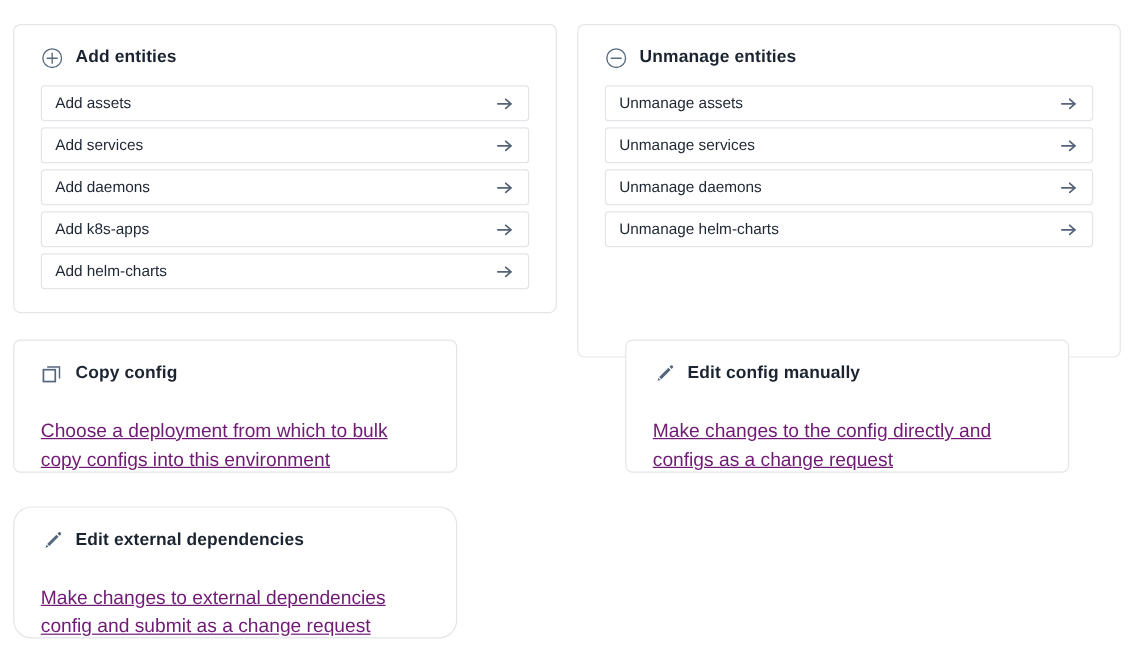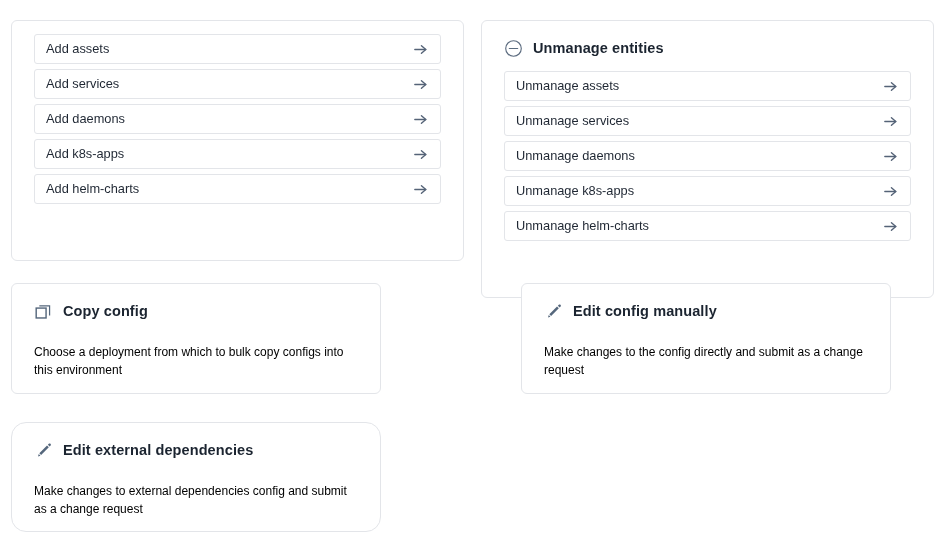--- a/index.html
+++ b/index.html
@@ -94,38 +94,49 @@
     width: 17px;
     height: 17px;
     flex: 0 0 17px;
     color: #556377;
   }
   .arrow-icon svg { display: block; width: 17px; height: 17px; }
 
   
   .card-desc {
     padding: 11px 22px 0 22px;
-    font-size: 12px;
+    font-size: 16px;
     line-height: 1.48;
-    color: #000000;
+    color: #701a75;
     max-width: 400px;
+    text-decoration: underline;
   }
   .desc-wide { max-width: 420px; }
 
   .pencil-icon { width: 19px; height: 19px; flex: 0 0 19px; color: #55677c; }
   .pencil-icon svg { display: block; width: 19px; height: 19px; }
   .copy-icon { width: 19px; height: 19px; flex: 0 0 19px; color: #55677c; }
   .copy-icon svg { display: block; width: 19px; height: 19px; }
 </style>
 </head>
 <body>
 
 <div class="page">
 
   <section class="card card-entities pos-add">
+    <div class="card-header">
+      <span class="hdr-icon">
+        <svg viewBox="0 0 20 20" fill="none" stroke="currentColor" stroke-width="1.2">
+          <circle cx="10" cy="10" r="8.2"></circle>
+          <line x1="10" y1="5.6" x2="10" y2="14.4" stroke-linecap="round"></line>
+          <line x1="5.6" y1="10" x2="14.4" y2="10" stroke-linecap="round"></line>
+        </svg>
+      </span>
+      <span class="title">Add entities</span>
+    </div>
     <div class="row-list">
       <div class="entity-row">
         <span class="label">Add assets</span>
         <span class="arrow-icon">
           <svg viewBox="0 0 18 18" fill="none" stroke="currentColor" stroke-width="1.5" stroke-linecap="round" stroke-linejoin="round">
             <line x1="3" y1="9" x2="14.5" y2="9"></line>
               <polyline points="10,5 14.6,9 10,13"></polyline>
           </svg>
         </span>
       </div>
@@ -200,29 +211,20 @@
       <div class="entity-row">
         <span class="label">Unmanage daemons</span>
         <span class="arrow-icon">
           <svg viewBox="0 0 18 18" fill="none" stroke="currentColor" stroke-width="1.5" stroke-linecap="round" stroke-linejoin="round">
             <line x1="3" y1="9" x2="14.5" y2="9"></line>
               <polyline points="10,5 14.6,9 10,13"></polyline>
           </svg>
         </span>
       </div>
       <div class="entity-row">
-        <span class="label">Unmanage k8s-apps</span>
-        <span class="arrow-icon">
-          <svg viewBox="0 0 18 18" fill="none" stroke="currentColor" stroke-width="1.5" stroke-linecap="round" stroke-linejoin="round">
-            <line x1="3" y1="9" x2="14.5" y2="9"></line>
-              <polyline points="10,5 14.6,9 10,13"></polyline>
-          </svg>
-        </span>
-      </div>
-      <div class="entity-row">
         <span class="label">Unmanage helm-charts</span>
         <span class="arrow-icon">
           <svg viewBox="0 0 18 18" fill="none" stroke="currentColor" stroke-width="1.5" stroke-linecap="round" stroke-linejoin="round">
             <line x1="3" y1="9" x2="14.5" y2="9"></line>
               <polyline points="10,5 14.6,9 10,13"></polyline>
           </svg>
         </span>
       </div>
     </div>
   </section>
@@ -242,21 +244,21 @@
 
   <section class="card card-info pos-editcfg">
     <div class="card-header">
       <span class="pencil-icon">
         <svg viewBox="0 0 20 20" fill="currentColor">
           <path d="M15.6 2.9c.5-.5 1.3-.5 1.7 0l.2.2c.5.5.5 1.2 0 1.7l-1 1-1.9-1.9 1-1zM13.7 4.8l1.9 1.9-8.1 8.1-1.9-1.9 8.1-8.1zM5 13.6l1.8 1.8-2.6.8.8-2.6z"></path>
         </svg>
       </span>
       <span class="title">Edit config manually</span>
     </div>
-    <p class="card-desc desc-wide">Make changes to the config directly and submit as a change request</p>
+    <p class="card-desc desc-wide">Make changes to the config directly and configs as a change request</p>
   </section>
 
   <section class="card card-info pos-extdeps">
     <div class="card-header">
       <span class="pencil-icon">
         <svg viewBox="0 0 20 20" fill="currentColor">
           <path d="M15.6 2.9c.5-.5 1.3-.5 1.7 0l.2.2c.5.5.5 1.2 0 1.7l-1 1-1.9-1.9 1-1zM13.7 4.8l1.9 1.9-8.1 8.1-1.9-1.9 8.1-8.1zM5 13.6l1.8 1.8-2.6.8.8-2.6z"></path>
         </svg>
       </span>
       <span class="title">Edit external dependencies</span>

